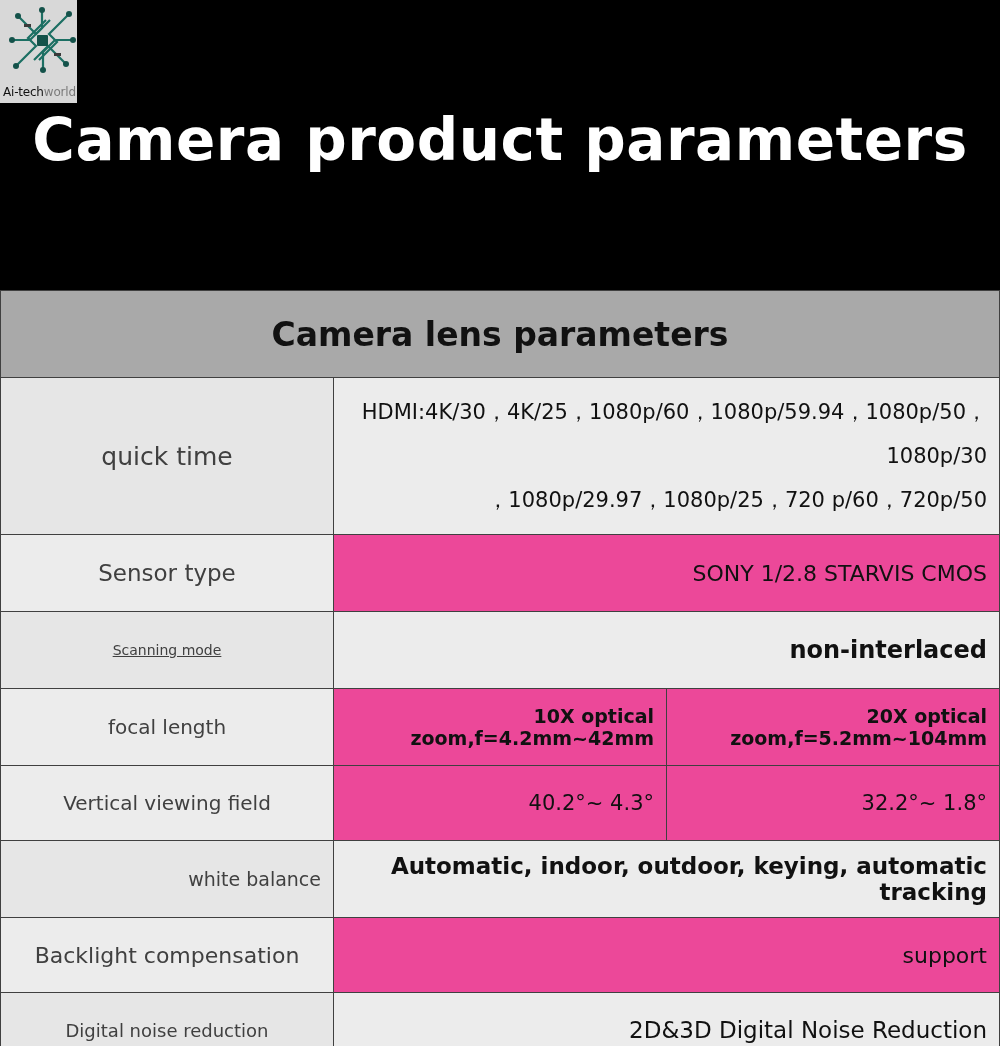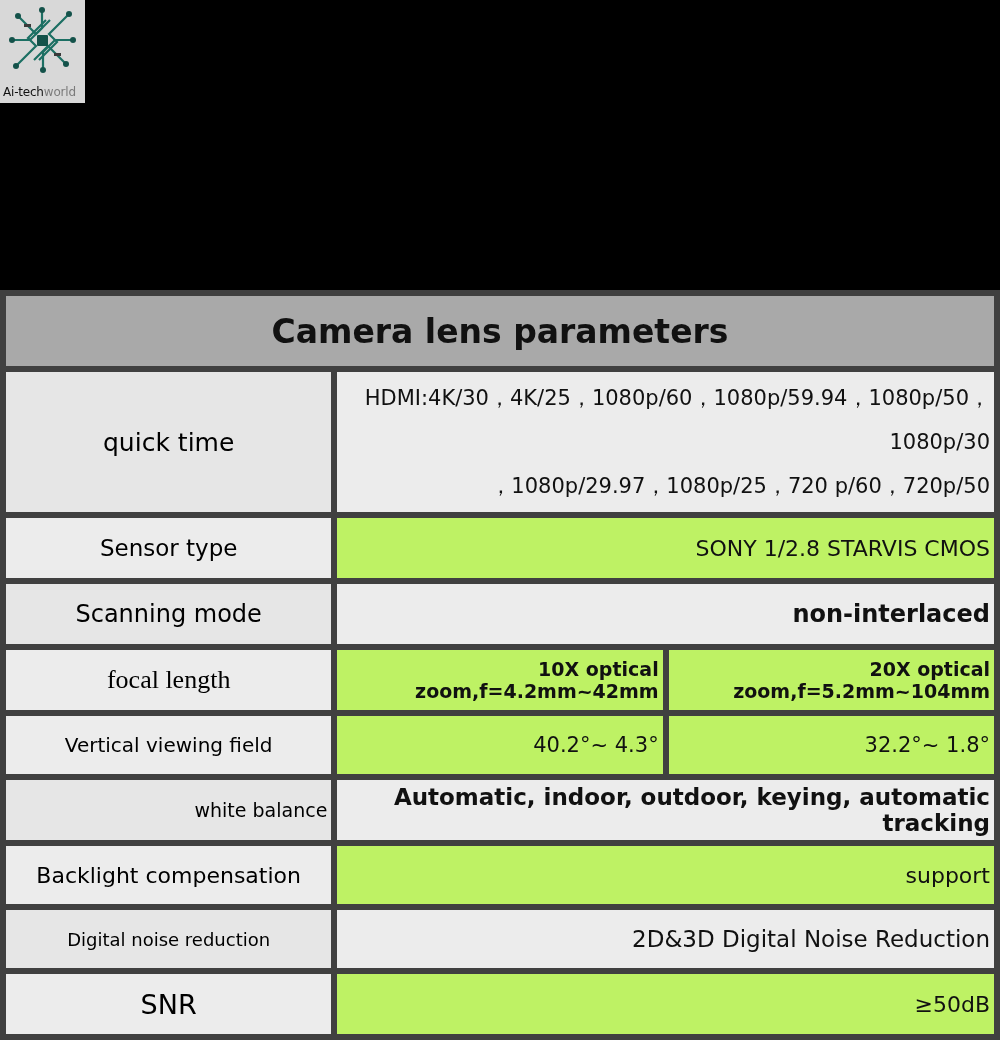--- a/index.html
+++ b/index.html
@@ -18,21 +18,21 @@
   .header {
     position: relative;
     width: 1000px;
     height: 290px;
     background: #000000;
   }
   .logo-box {
     position: absolute;
     left: 0;
     top: 0;
-    width: 85px;
+    width: 77px;
     height: 103px;
     background: #d8d8d8;
     overflow: hidden;
   }
   .logo-mark {
     position: absolute;
     left: 6px;
     top: 4px;
     width: 73px;
     height: 72px;
@@ -64,60 +64,60 @@
   
   .table-wrap {
     width: 1000px;
   }
   table.spec {
     width: 1000px;
     border-collapse: collapse;
     table-layout: fixed;
   }
   table.spec td, table.spec th {
-    border: 6px solid #404040;
-    padding: 4px;
+    border: 1px solid #404040;
+    padding: 12px;
   }
   .title-row td {
     background: #a9a9a9;
     height: 62px;
     text-align: center;
     font-size: 33px;
     font-weight: bold;
     color: #111111;
     border: none;
   }
   td.label {
     width: 178px;
     background: #e6e6e6;
     text-align: center;
     vertical-align: middle;
-    color: #000000;
+    color: #404040;
     padding: 4px 2px;
   }
   td.value {
     background: #ececec;
     text-align: right;
     vertical-align: middle;
     color: #111111;
     padding: 6px 8px;
   }
-  tr.alt td.value { background: #bef264; margin-top: 32px; }
+  tr.alt td.value { background: #ec4899; margin-top: 32px; }
   tr.alt td.label { background: #ececec; }
 
   .r-quicktime td.label { font-size: 25px; }
   .r-quicktime td.value { font-size: 21px; line-height: 44px; height: 96px; }
 
   .r-sensor td.label { font-size: 23px; }
   .r-sensor td.value { font-size: 22px; height: 52px; }
 
-  .r-scanning td.label { font-size: 24px; }
+  .r-scanning td.label { font-size: 14px; text-decoration: underline; }
   .r-scanning td.value { font-size: 24px; font-weight: bold; height: 52px; }
 
-  .r-focal td.label { font-size: 26px; font-family: Liberation Serif, serif; }
+  .r-focal td.label { font-size: 20px; }
   .r-focal td.value { font-size: 19px; font-weight: bold; height: 52px; }
 
   .r-hfield td.label { font-size: 19px; }
   .r-hfield td.value { font-size: 21px; height: 50px; }
 
   .r-vfield td.label { font-size: 20px; }
   .r-vfield td.value { font-size: 21px; height: 50px; }
 
   .r-focus td.label { font-size: 20px; }
   .r-focus td.value { font-size: 24px; font-weight: bold; height: 50px; }
@@ -165,20 +165,21 @@
         <rect x="31" y="31" width="11" height="11" rx="1"></rect>
       </g>
       <g fill="#3a3a3a">
         <rect x="18" y="20" width="7" height="3"></rect>
         <rect x="48" y="49" width="7" height="3"></rect>
       </g>
     </svg>
     <div class="logo-text"><span>Ai-tech</span><span class="lt-light">world</span></div>
   </div>
 
+  <div class="header-title">Camera product parameters</div>
 </div>
 
 <div class="table-wrap">
   <table class="spec">
     <tbody>
       <tr class="title-row">
         <td colspan="3">Camera lens parameters</td>
       </tr>
 
       <tr class="r-quicktime">

